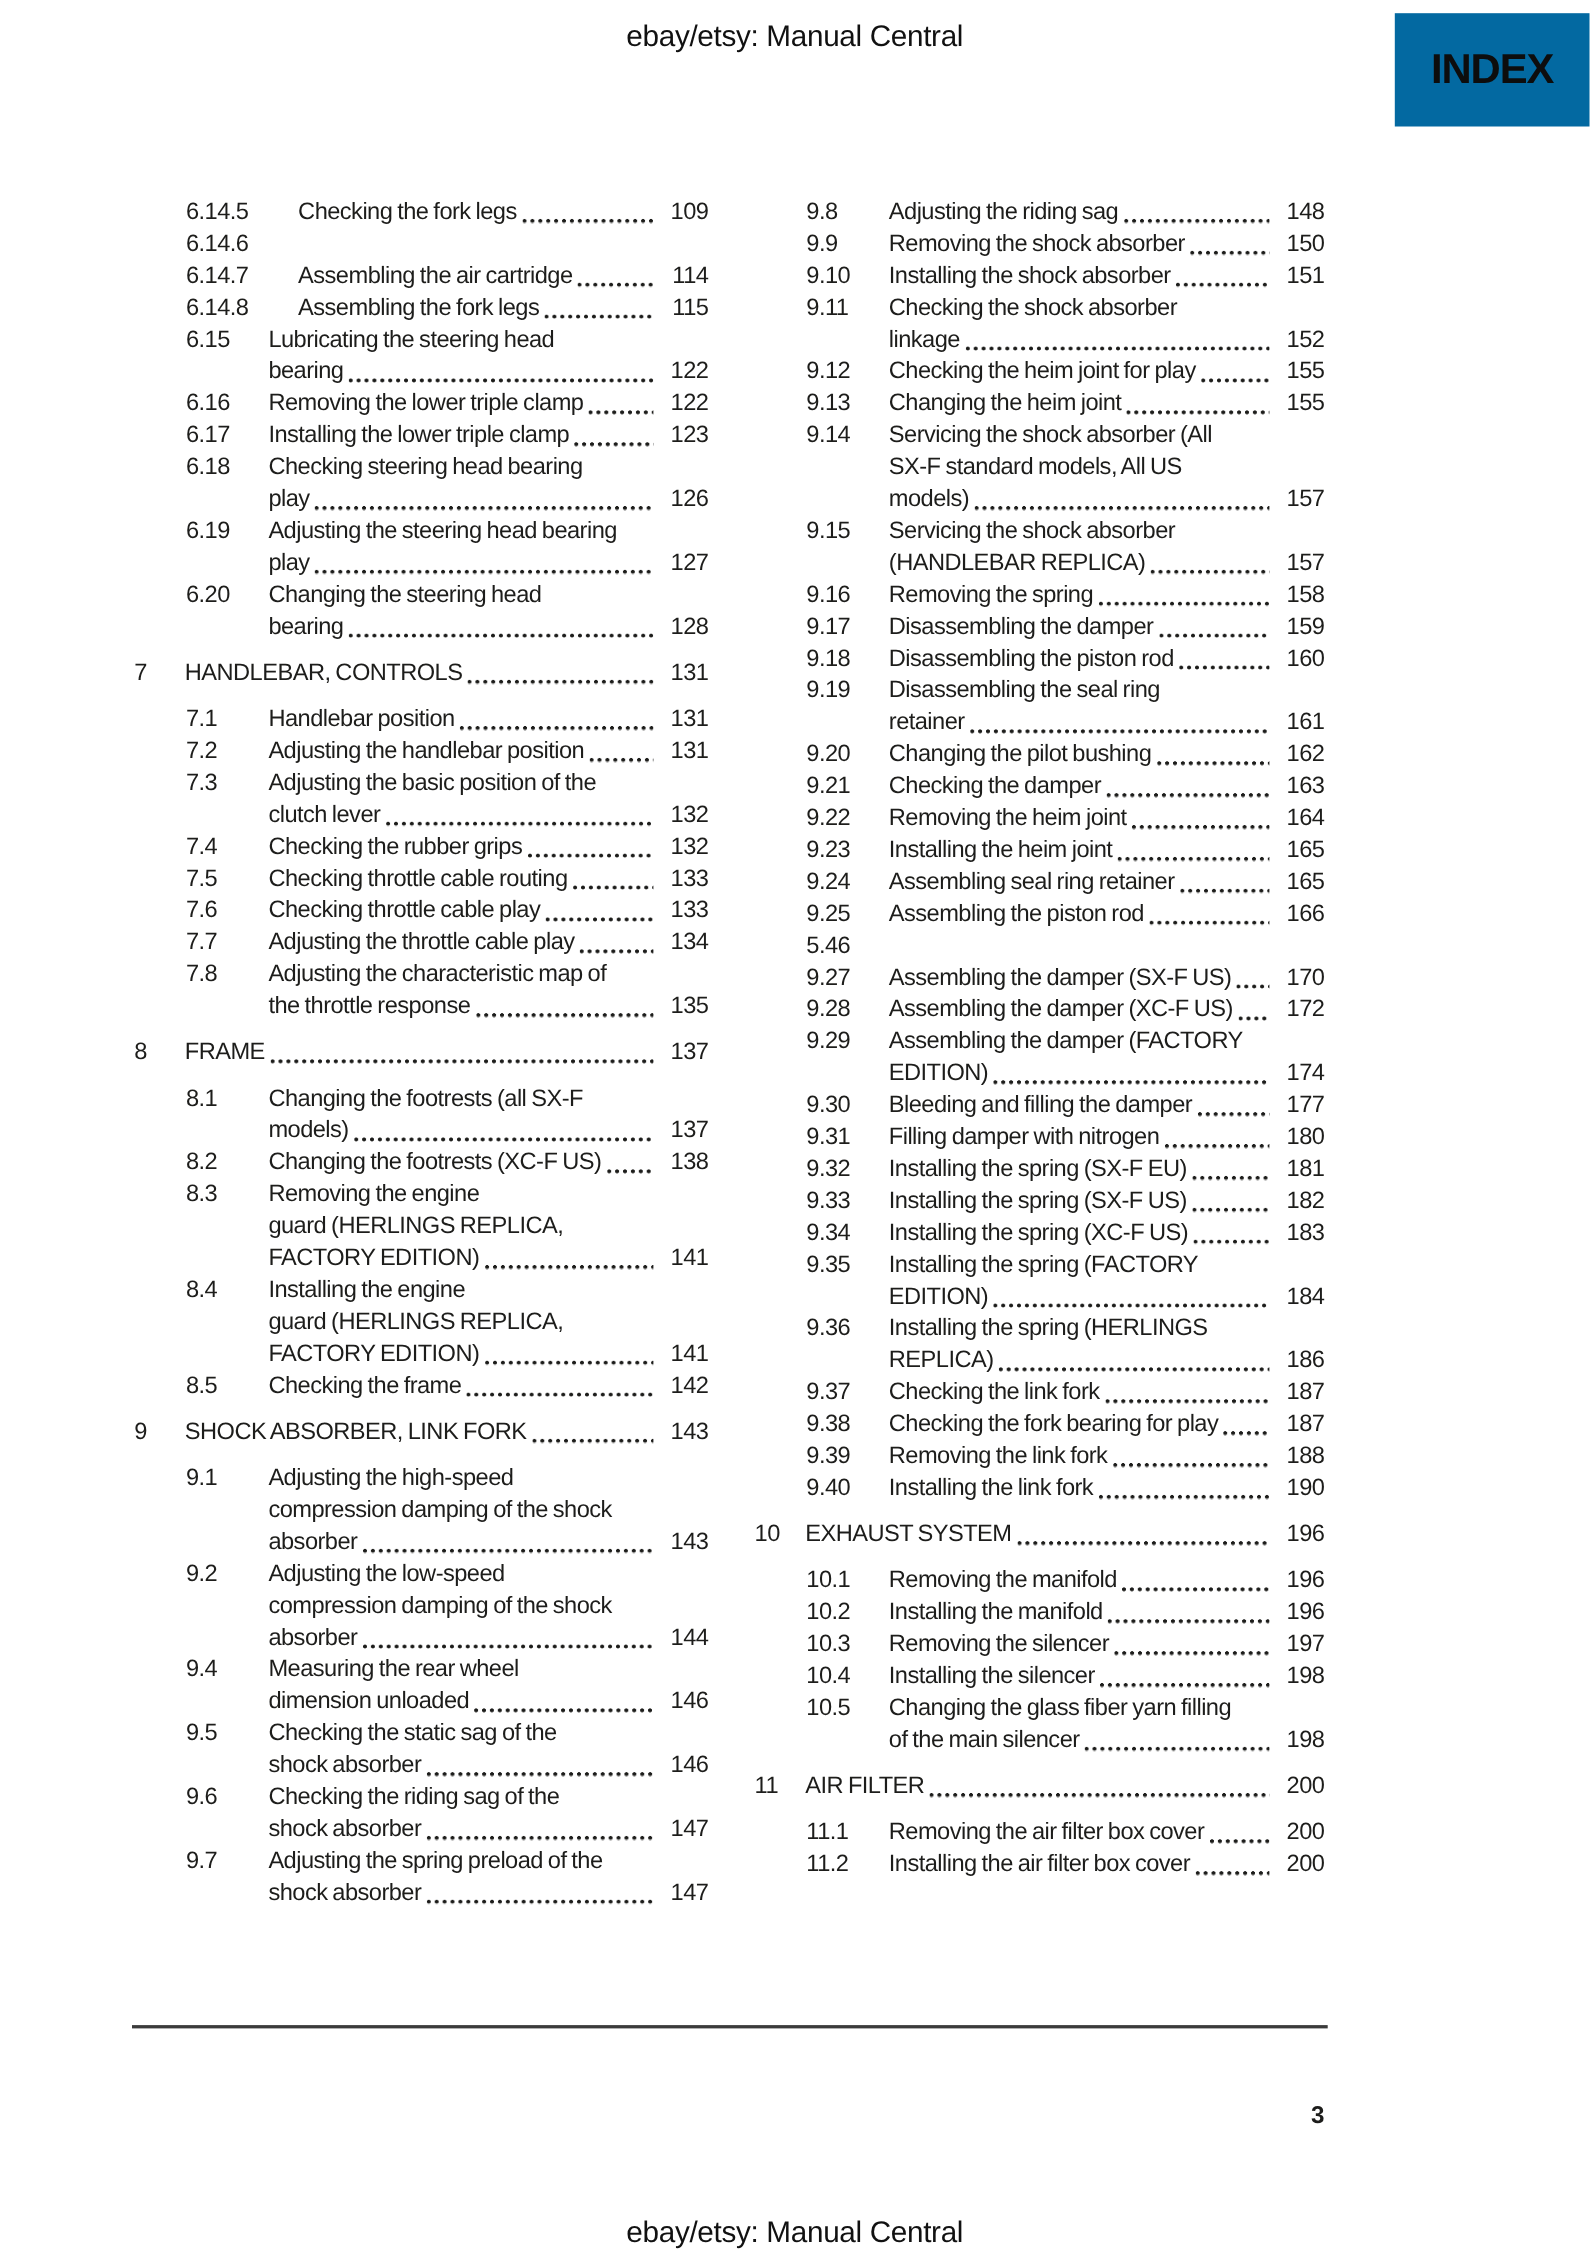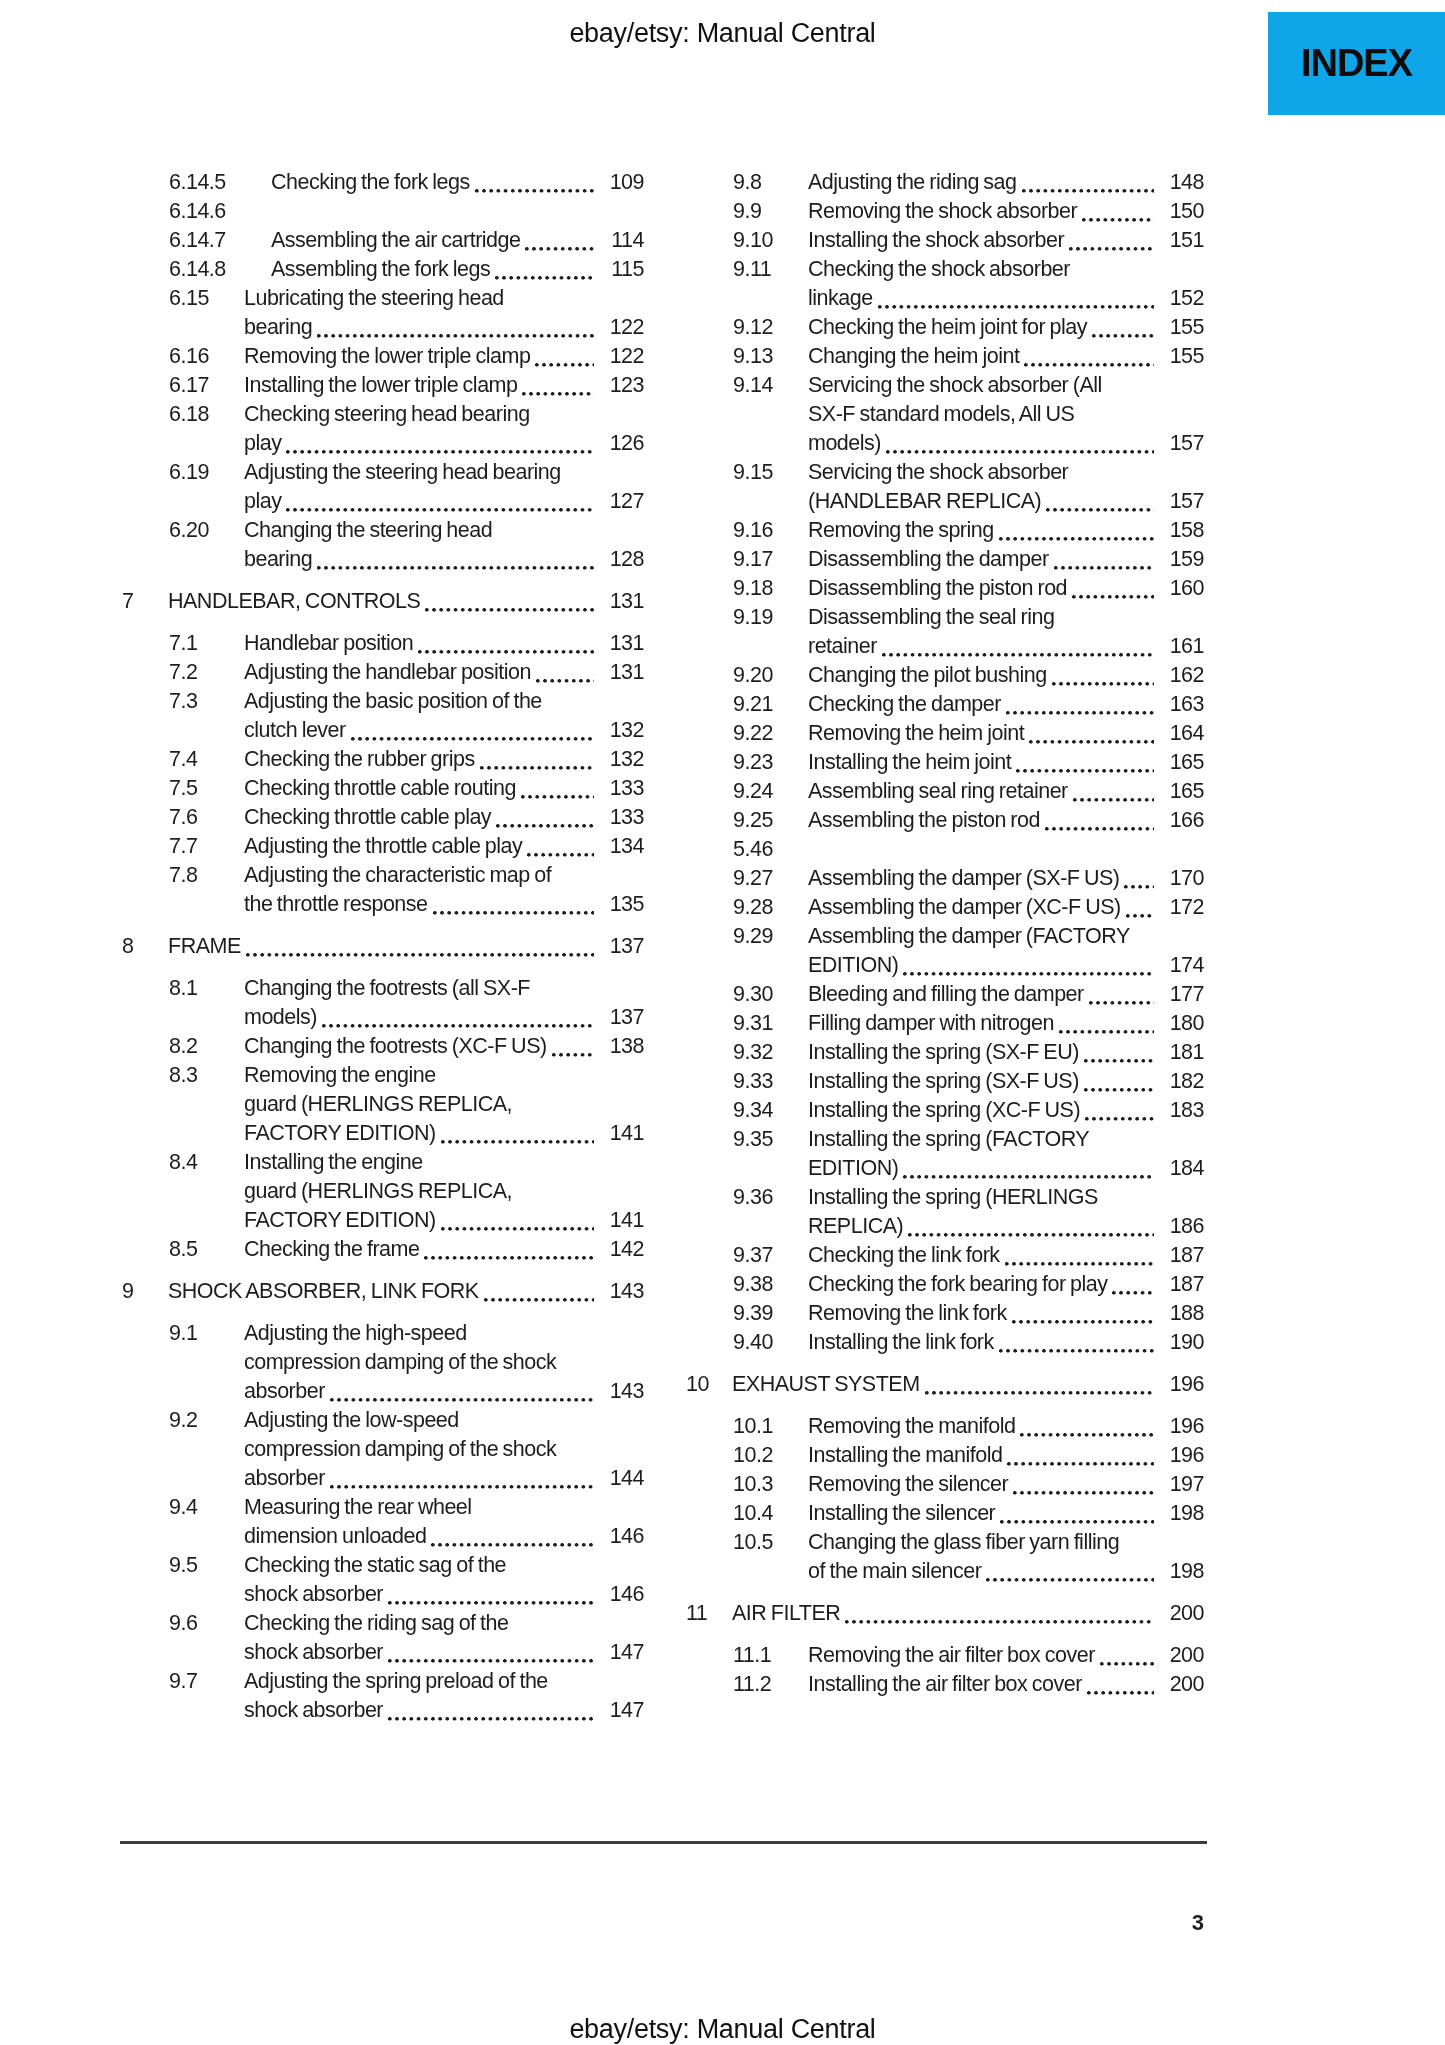--- a/index.html
+++ b/index.html
@@ -26,21 +26,21 @@
 
   .index-box {
     position: absolute; top: 0; left: 1268px; width: 177px; height: 103px;
     display: flex; align-items: center; justify-content: center;
   }
   .index-label {
     font-weight: bold; font-size: 38px; letter-spacing: -1px; color: #0d0d0d;
   }
 
   .col {
-    position: absolute; top: 156px;
+    position: absolute; top: 166px;
     font-size: 21.5px; line-height: 29px;
     letter-spacing: -0.5px; word-spacing: -1px;
   }
   .col-left  { left: 122px; width: 522px; }
   .col-right { left: 686px; width: 518px; }
 
   .entry { display: flex; }
   .entry .num { flex: none; }
   .entry.chapter { margin: 13px 0; }
   .entry.chapter .num { width: 46px; }
@@ -70,21 +70,21 @@
     position: absolute; top: 1898px; left: 964px; width: 240px;
     text-align: right; font-weight: bold; font-size: 22px;
   }
 </style>
 </head>
 <body style="color: rgb(29, 29, 27);">
 
 <div class="page">
   <div class="header-title">ebay/etsy: Manual Central</div>
 
-  <div class="index-box" style="background: #0ea5e9;">
+  <div class="index-box" style="background: #0369a1;">
     <span class="index-label">INDEX</span>
   </div>
 
   <div class="col col-left" id="col-left">
       <div class="entry subsub">
         <span class="num">6.14.5</span>
         <div class="content">
           <div class="line last">
             <span class="ttext">Checking the fork legs</span>
             <span class="leader"></span>

